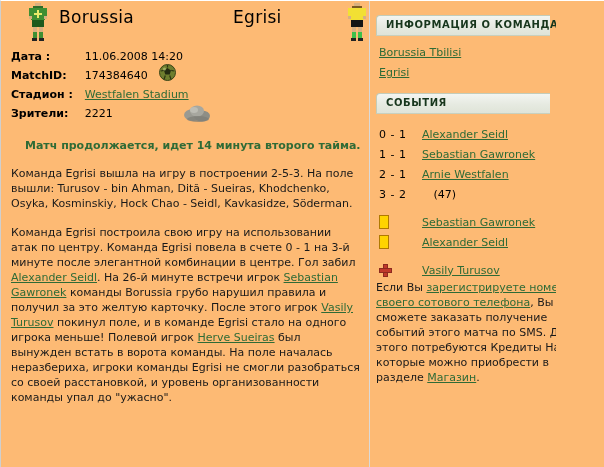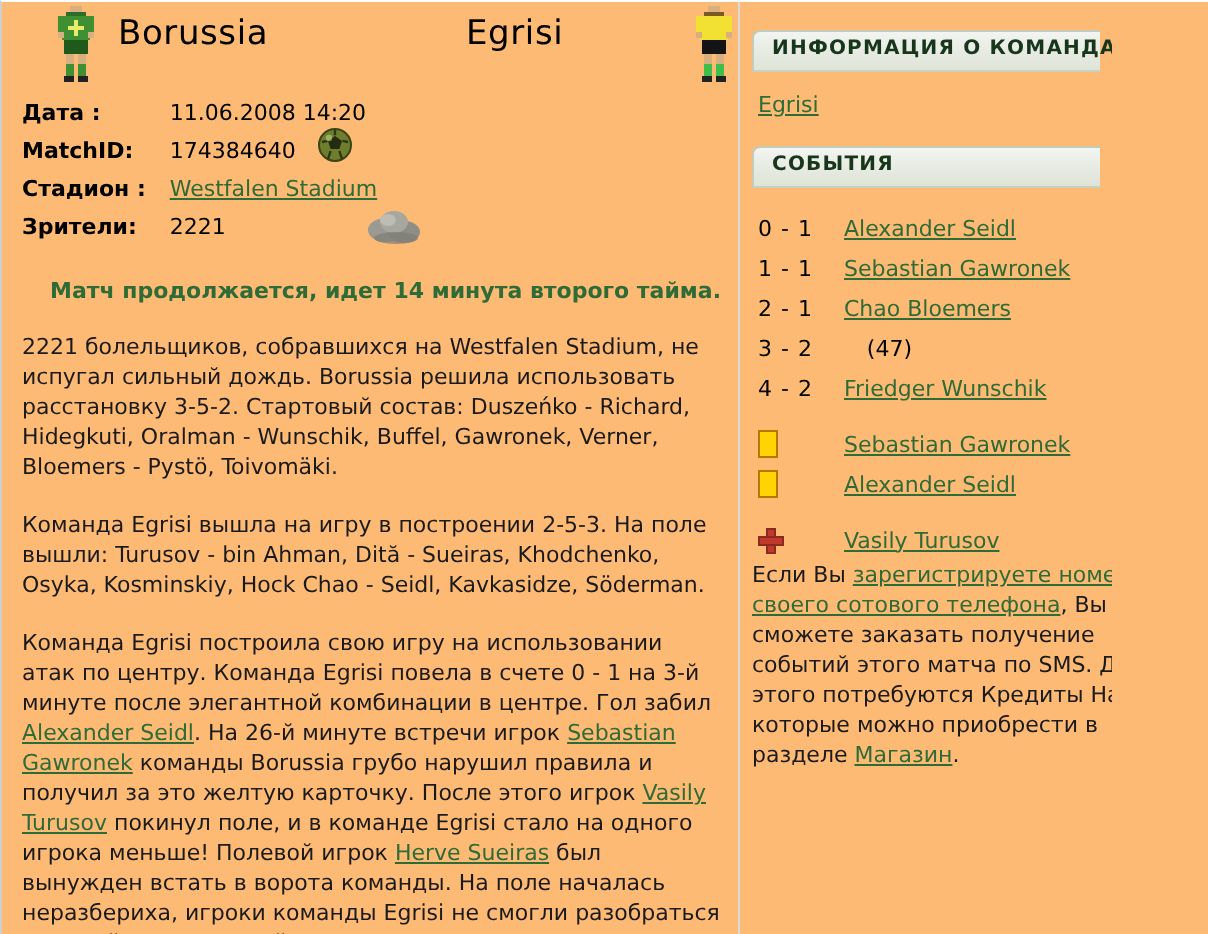--- a/index.html
+++ b/index.html
@@ -302,63 +302,58 @@
     <svg class="cloud-icon" viewBox="0 0 34 22">
       <ellipse cx="12" cy="13" rx="9" ry="6" fill="#9a9a92"></ellipse>
       <ellipse cx="21" cy="14" rx="8" ry="5.5" fill="#8e8e86"></ellipse>
       <ellipse cx="16" cy="9" rx="7" ry="5.5" fill="#a7a79f"></ellipse>
       <ellipse cx="13" cy="8" rx="4" ry="3" fill="#bdbdb5"></ellipse>
       <ellipse cx="17" cy="17" rx="11" ry="3" fill="#7e7e76" opacity="0.7"></ellipse>
     </svg>
 
     <div class="status-line">Матч продолжается, идет 14 минута второго тайма.</div>
 
-    <p class="para">2221 болельщиков, собравшихся на Westfalen Stadium, не испугал сильный дождь. Borussia решила использовать расстановку 3-5-2. Стартовый состав: Duszeńko - Richard, Hidegkuti, Oralman - Wunschik, Buffel, Gawronek, Verner, Bloemers - Pystö, Toivomäki.</p>
     <p class="para">Команда Egrisi вышла на игру в построении 2-5-3. На поле вышли: Turusov - bin Ahman, Dită - Sueiras, Khodchenko, Osyka, Kosminskiy, Hock Chao - Seidl, Kavkasidze, Söderman.</p>
 
     <p class="para"><span>Команда Egrisi построила свою игру на использовании атак по центру. Команда Egrisi повела в счете 0 - 1 на 3-й минуте после элегантной комбинации в центре. Гол забил </span><a href="#">Alexander Seidl</a><span>. На 26-й минуте встречи игрок </span><a href="#">Sebastian Gawronek</a><span> команды Borussia грубо нарушил правила и получил за это желтую карточку. После этого игрок </span><a href="#">Vasily Turusov</a><span> покинул поле, и в команде Egrisi стало на одного игрока меньше! Полевой игрок </span><a href="#">Herve Sueiras</a><span> был вынужден встать в ворота команды. На поле началась неразбериха, игроки команды Egrisi не смогли разобраться со своей расстановкой, и уровень организованности команды упал до "ужасно". </span></p>
   </div>
 
   <div class="col-right">
 
     <div class="panel-head">
       <span>ИНФОРМАЦИЯ О КОМАНДАХ</span>
     </div>
     <div class="panel-links">
+      <a href="#">Borussia Tbilisi</a>
       <a href="#">Egrisi</a>
     </div>
 
     <div class="panel-head">
       <span>СОБЫТИЯ</span>
     </div>
 
     <div class="events">
       <div class="event-row">
         <div class="ev-score">0 - 1</div>
         <div class="ev-name"><a href="#">Alexander Seidl</a></div>
         <div class="ev-minute">(3)</div>
       </div>
       <div class="event-row">
         <div class="ev-score">1 - 1</div>
         <div class="ev-name"><a href="#">Sebastian Gawronek</a></div>
         <div class="ev-minute">(41)</div>
       </div>
       <div class="event-row">
         <div class="ev-score">2 - 1</div>
-        <div class="ev-name"><a href="#">Chao Bloemers</a></div>
+        <div class="ev-name"><a href="#">Arnie Westfalen</a></div>
         <div class="ev-minute">(42)</div>
       </div>
       <div class="event-row">
         <div class="ev-score">3 - 2</div>
         <div class="ev-minute">(47)</div>
-      </div>
-      <div class="event-row">
-        <div class="ev-score">4 - 2</div>
-        <div class="ev-name"><a href="#">Friedger Wunschik</a></div>
-        <div class="ev-minute">(51)</div>
       </div>
 
       <div class="event-row spaced">
         <div class="ev-icon"><span class="card-yellow"></span></div>
         <div class="ev-name"><a href="#">Sebastian Gawronek</a></div>
         <div class="ev-minute">(26)</div>
       </div>
       <div class="event-row">
         <div class="ev-icon"><span class="card-yellow"></span></div>
         <div class="ev-name"><a href="#">Alexander Seidl</a></div>

